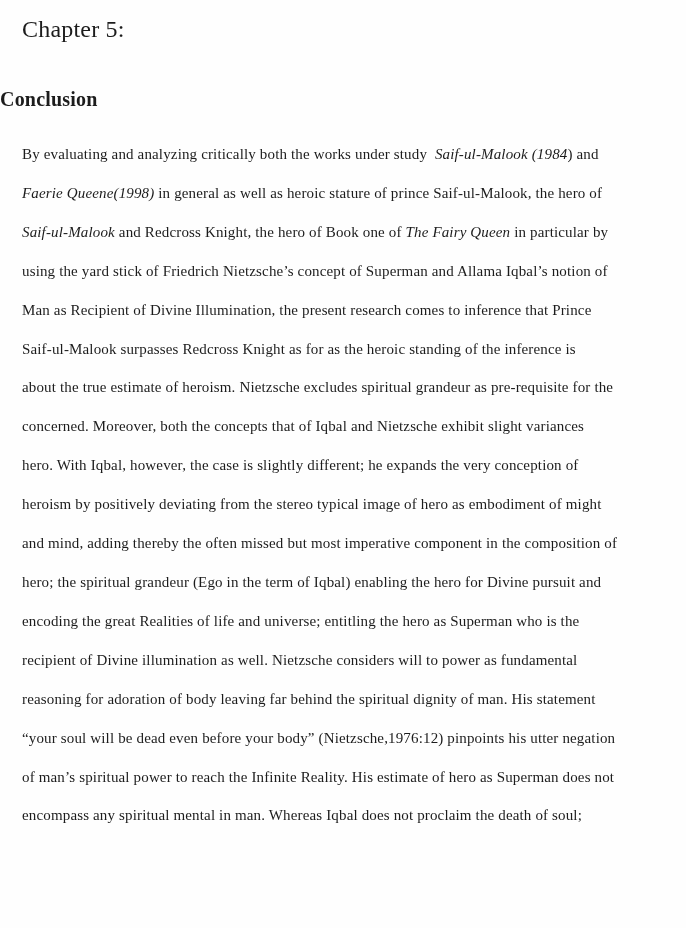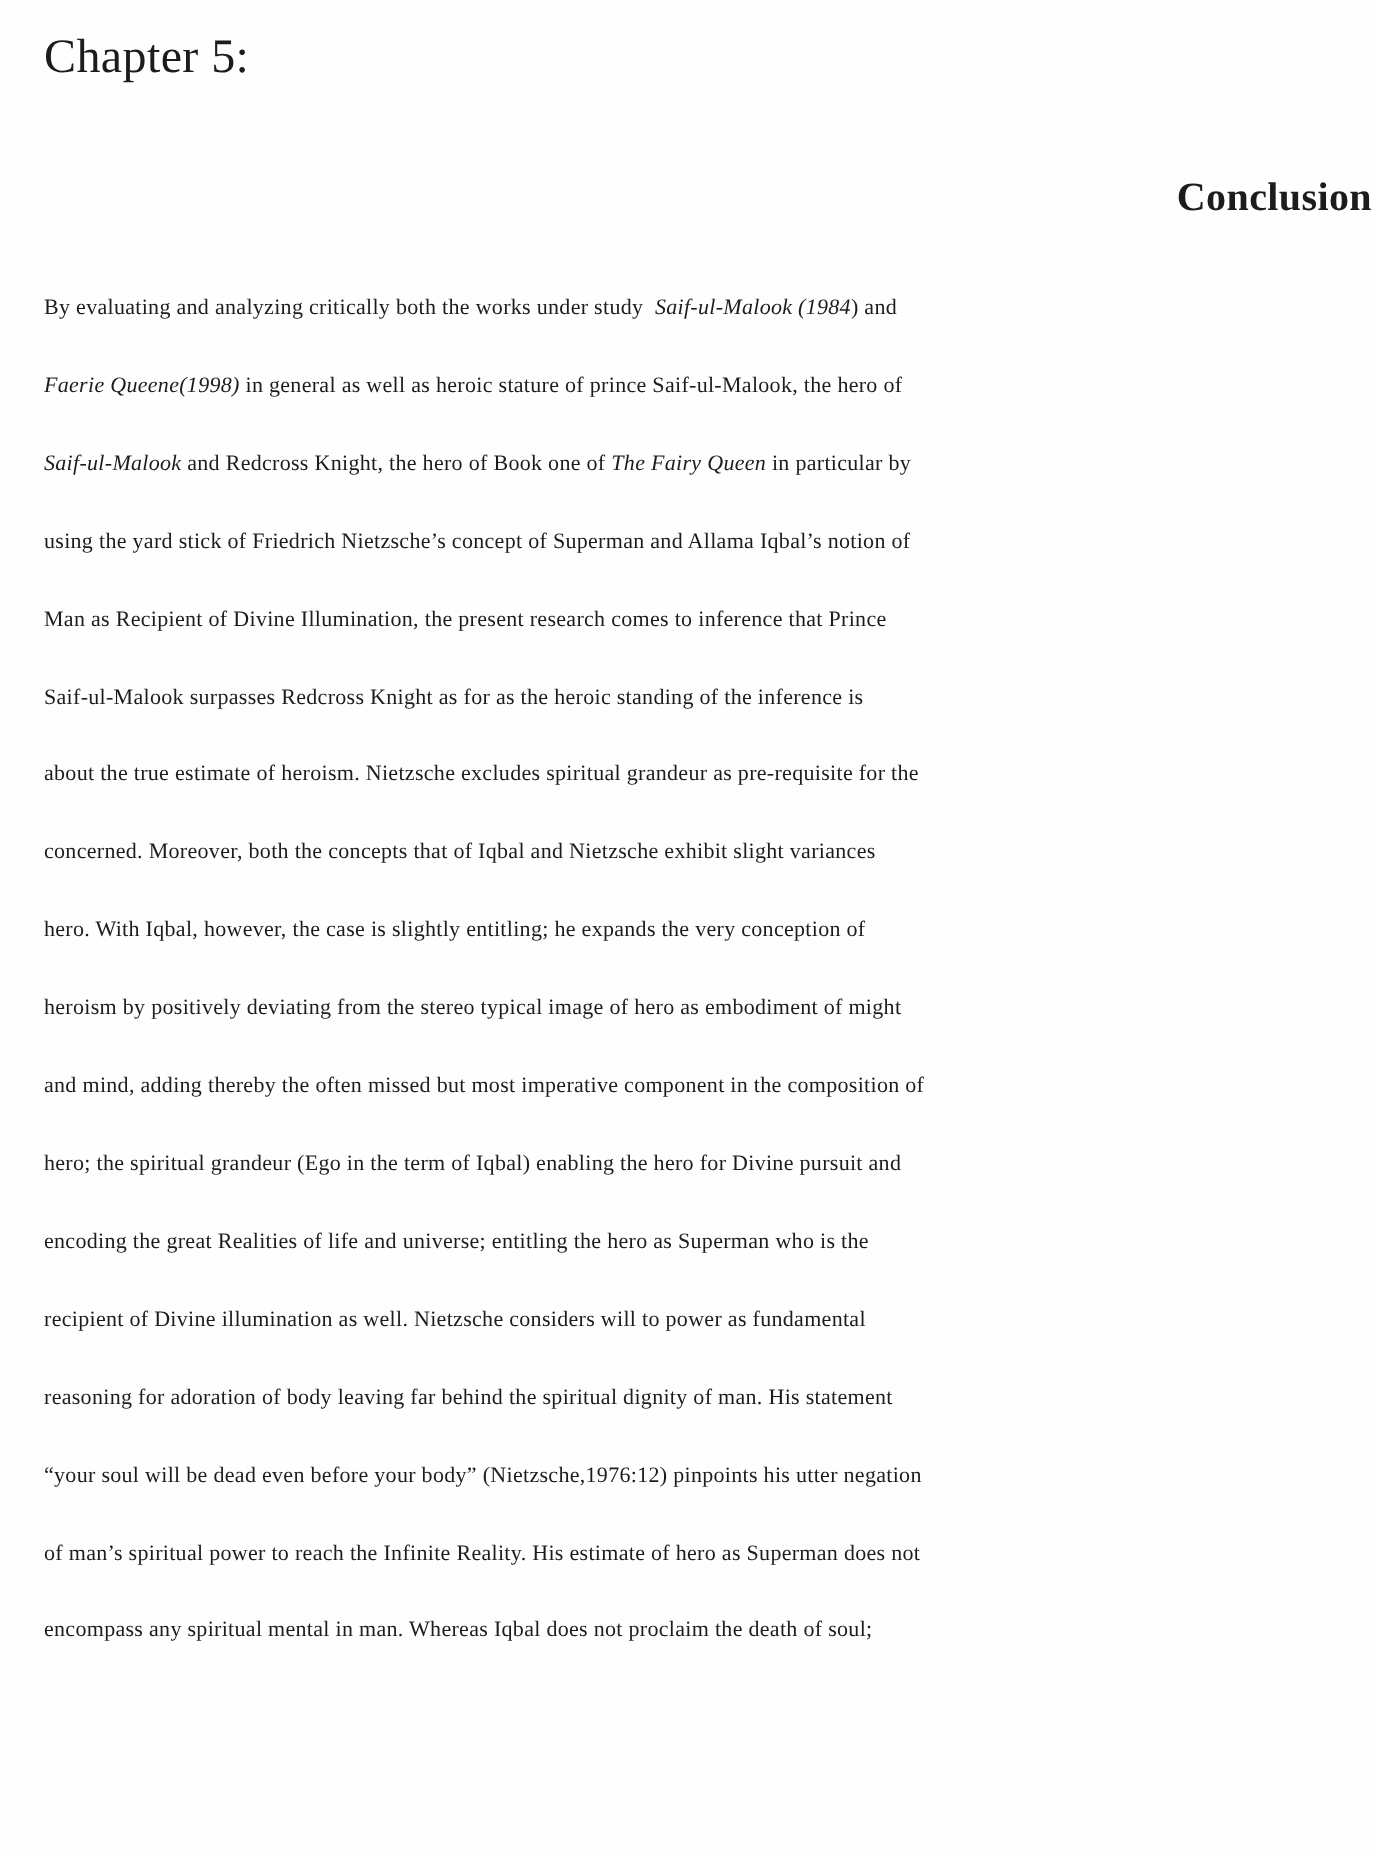--- a/index.html
+++ b/index.html
@@ -20,31 +20,31 @@
     left: 22px; top: 17px;
     font-size: 24px;
     line-height: 1;
     letter-spacing: 0.2px;
     white-space: pre;
   }
   .section-title {
     position: absolute;
     left: 0; top: 89px;
     width: 100%;
-    text-align: right;
+    text-align: left;
     font-size: 20px;
     font-weight: bold;
     line-height: 1;
     letter-spacing: 0.2px;
   }
   .body-text {
     position: absolute;
     left: 22px; top: 135px;
     right: 10px;
-    font-size: 11px;
+    font-size: 15px;
     line-height: 38.9px;
     letter-spacing: 0.15px;
   }
   .body-text .line {
     white-space: pre; 
   }
   .body-text .line .i {
     font-style: italic;
   }
 </style>
@@ -58,21 +58,21 @@
 
   <div class="body-text" id="body-text">
       <div class="line"><span>By evaluating and analyzing critically both the works under study  </span><span class="i">Saif-ul-Malook (1984</span><span>) and</span></div>
       <div class="line"><span class="i">Faerie Queene(1998)</span><span> in general as well as heroic stature of prince Saif-ul-Malook, the hero of</span></div>
       <div class="line"><span class="i">Saif-ul-Malook</span><span> and Redcross Knight, the hero of Book one of </span><span class="i">The Fairy Queen</span><span> in particular by</span></div>
       <div class="line"><span>using the yard stick of Friedrich Nietzsche’s concept of Superman and Allama Iqbal’s notion of</span></div>
       <div class="line"><span>Man as Recipient of Divine Illumination, the present research comes to inference that Prince</span></div>
       <div class="line"><span>Saif-ul-Malook surpasses Redcross Knight as for as the heroic standing of the inference is</span></div>
       <div class="line"><span>about the true estimate of heroism. Nietzsche excludes spiritual grandeur as pre-requisite for the</span></div>
       <div class="line"><span>concerned. Moreover, both the concepts that of Iqbal and Nietzsche exhibit slight variances</span></div>
-      <div class="line"><span>hero. With Iqbal, however, the case is slightly entitling; he expands the very conception of</span></div>
+      <div class="line"><span>hero. With Iqbal, however, the case is slightly different; he expands the very conception of</span></div>
       <div class="line"><span>heroism by positively deviating from the stereo typical image of hero as embodiment of might</span></div>
       <div class="line"><span>and mind, adding thereby the often missed but most imperative component in the composition of</span></div>
       <div class="line"><span>hero; the spiritual grandeur (Ego in the term of Iqbal) enabling the hero for Divine pursuit and</span></div>
       <div class="line"><span>encoding the great Realities of life and universe; entitling the hero as Superman who is the</span></div>
       <div class="line"><span>recipient of Divine illumination as well. Nietzsche considers will to power as fundamental</span></div>
       <div class="line"><span>reasoning for adoration of body leaving far behind the spiritual dignity of man. His statement</span></div>
       <div class="line"><span>“your soul will be dead even before your body” (Nietzsche,1976:12) pinpoints his utter negation</span></div>
       <div class="line"><span>of man’s spiritual power to reach the Infinite Reality. His estimate of hero as Superman does not</span></div>
       <div class="line"><span>encompass any spiritual mental in man. Whereas Iqbal does not proclaim the death of soul;</span></div>
     </div>

